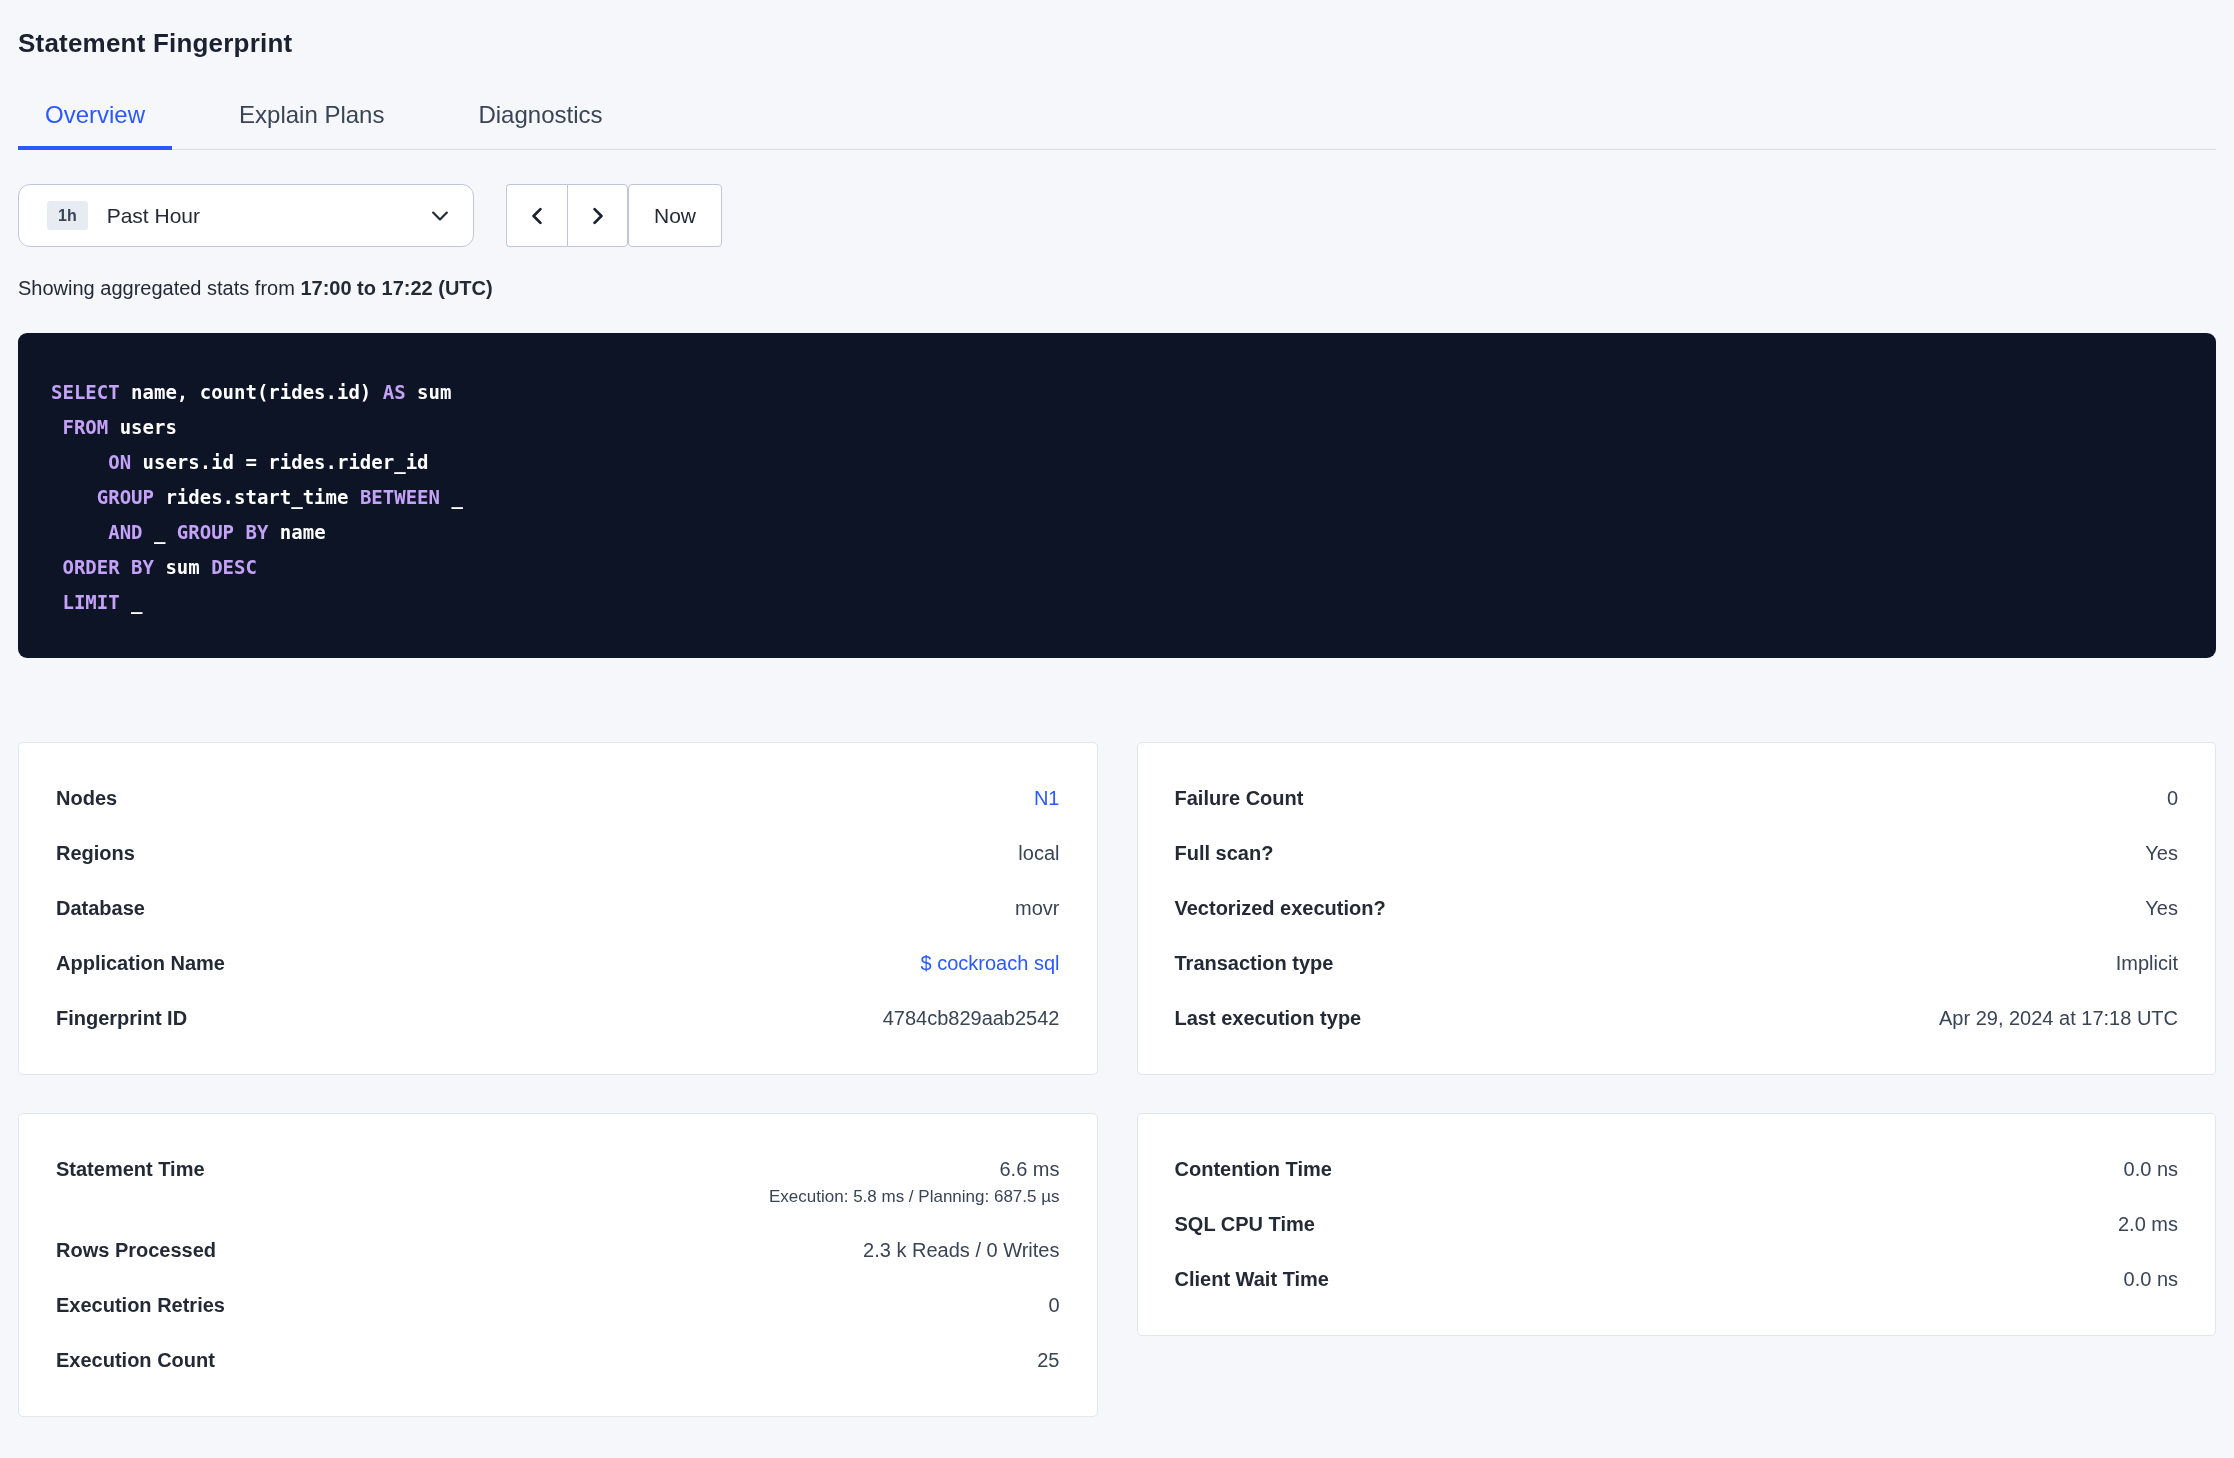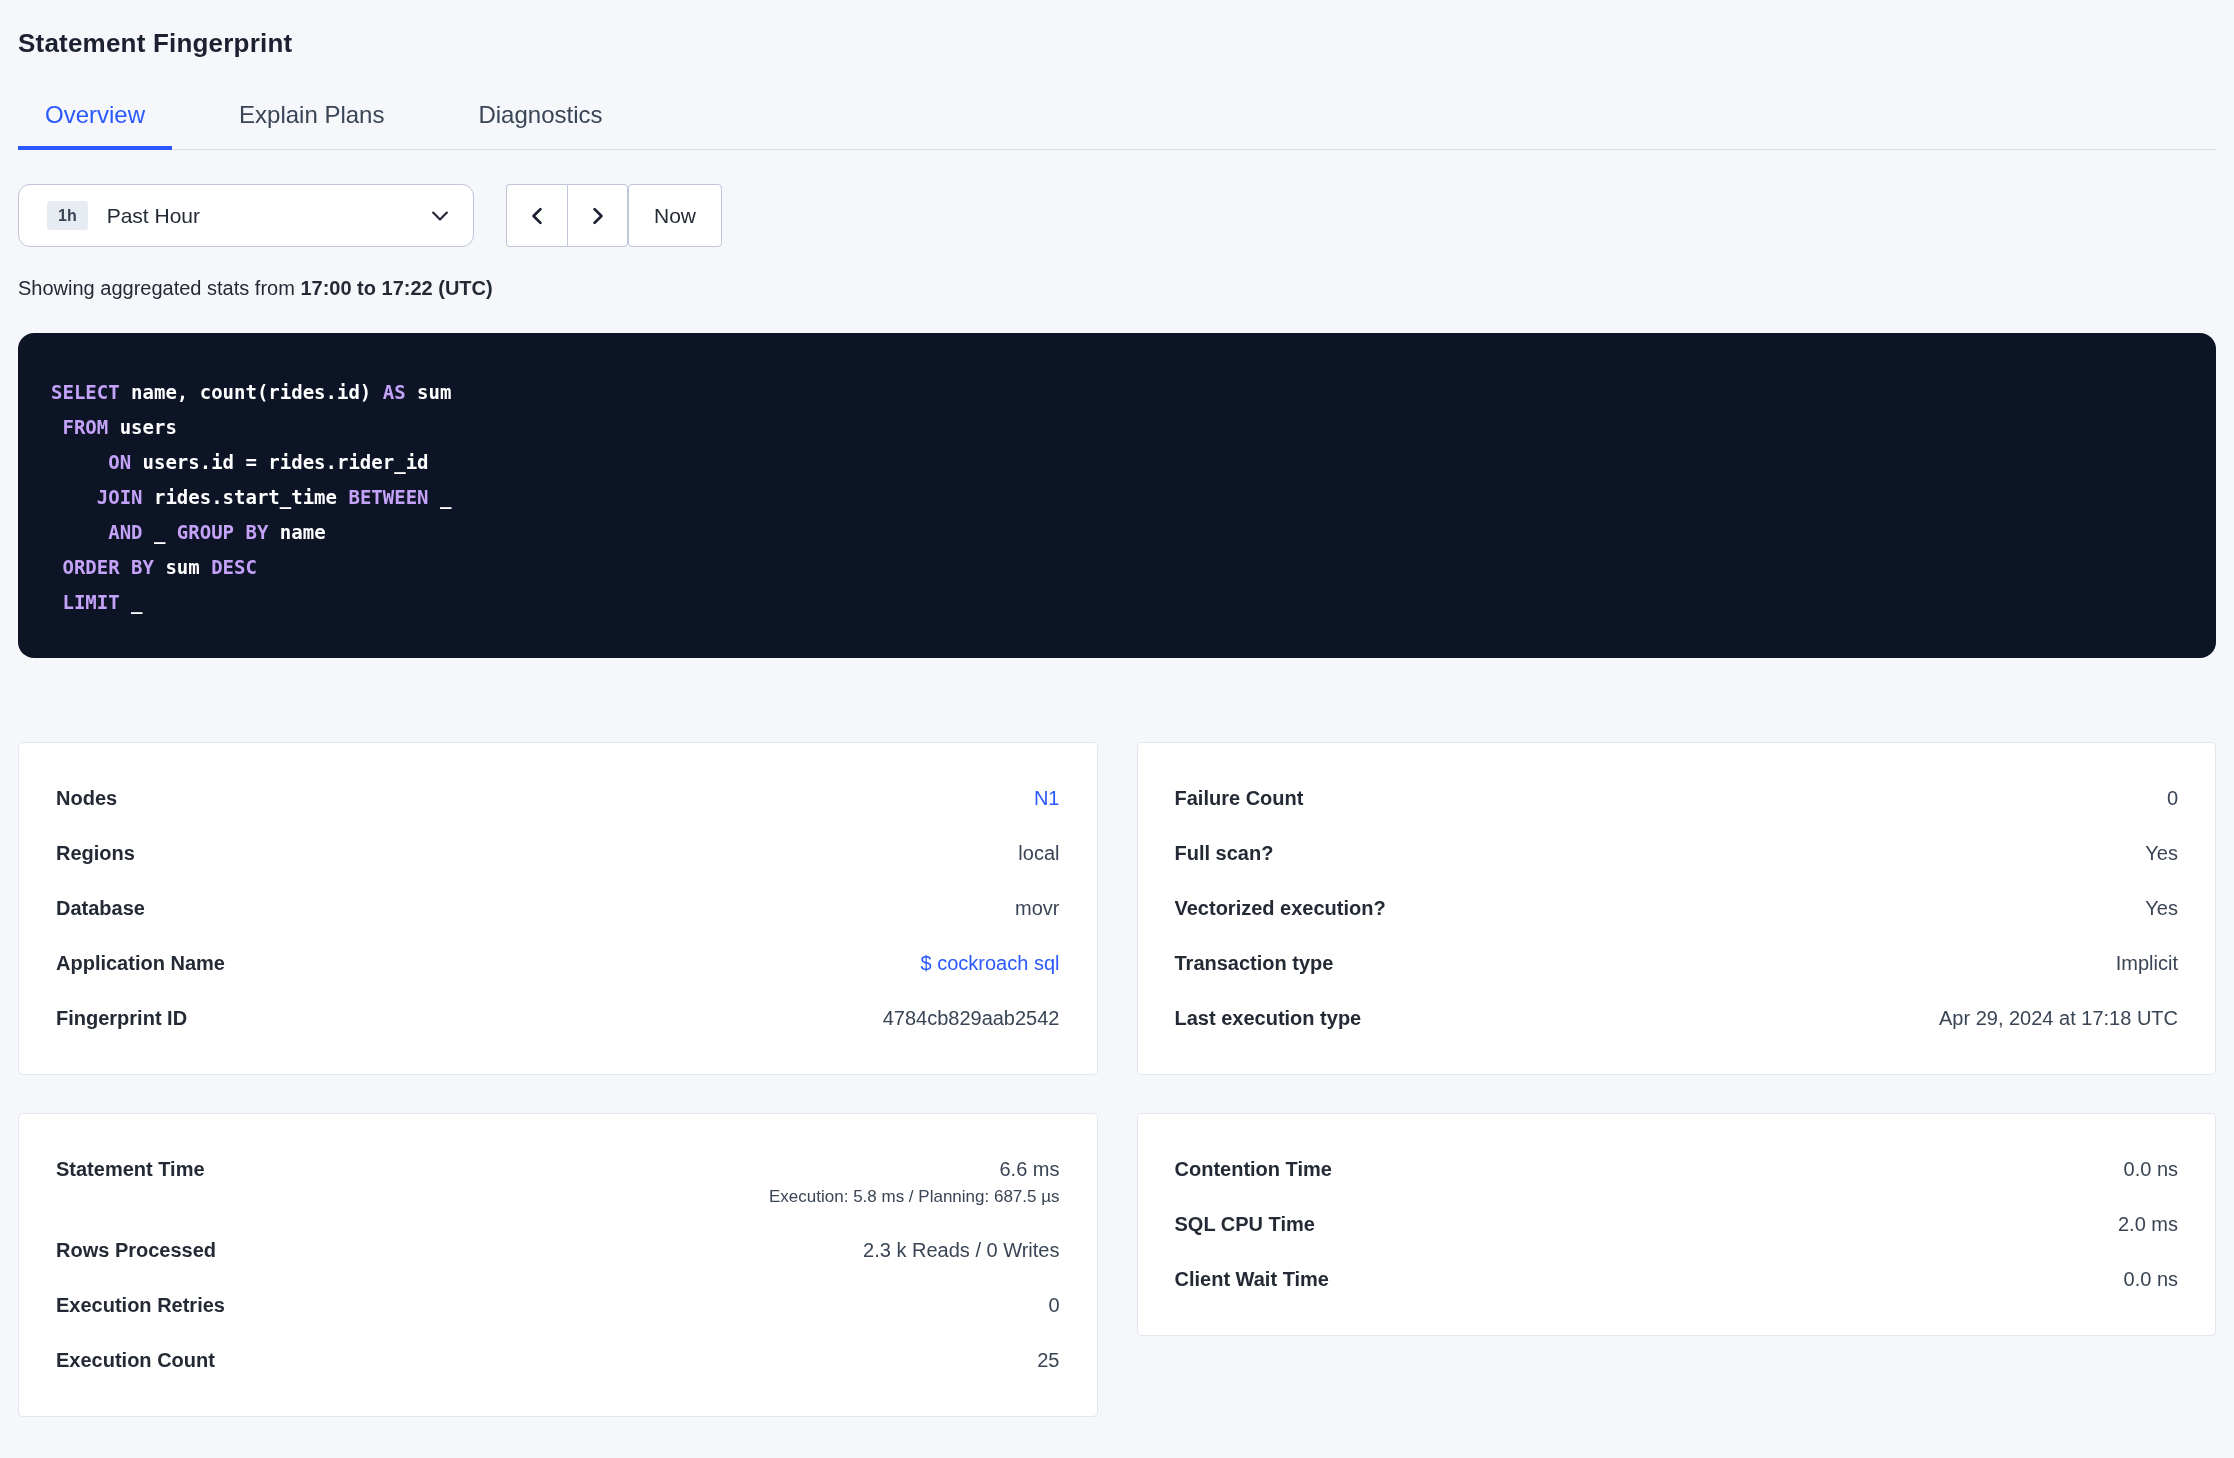--- a/index.html
+++ b/index.html
@@ -50,21 +50,21 @@
     border: 1px solid #c0c6d9; border-radius: 4px; font-size: 21px; color: #242a35;
     font-family: "Liberation Sans", sans-serif; cursor: pointer;
   }
 
   
   .stats-line { margin-top: 30px; font-size: 20px; color: #242a35; }
   .stats-line .bold { font-weight: 700; }
 
   
   .sql-box {
-    margin-top: 33px; background: var(--code-bg); border-radius: 16px;
+    margin-top: 33px; background: var(--code-bg); border-radius: 9px;
     padding: 42px 33px 38px 33px;
   }
   .sql-line {
     font-family: "DejaVu Sans Mono", monospace; font-size: 19px; font-weight: 700;
     line-height: 35px; white-space: pre; color: var(--code-fg);
   }
   .sql-line .kw { color: var(--code-kw); }
 
   
   .stats-grid {
@@ -126,21 +126,21 @@
     <button class="now-btn">Now</button>
   </div>
 
   <p class="stats-line"><span>Showing aggregated stats from </span><span class="bold">17:00 to 17:22 (UTC)</span></p>
 
   <div class="sql-box">
     <div>
         <div class="sql-line"><span class="kw">SELECT</span><span class="pl"> name, count(rides.id) </span><span class="kw">AS</span><span class="pl"> sum</span></div>
         <div class="sql-line"><span class="pl"> </span><span class="kw">FROM</span><span class="pl"> users</span></div>
         <div class="sql-line"><span class="pl">     </span><span class="kw">ON</span><span class="pl"> users.id = rides.rider_id</span></div>
-        <div class="sql-line"><span class="pl">    </span><span class="kw">JOIN</span><span class="pl"> rides.start_time </span><span class="kw">BETWEEN</span><span class="pl"> _</span></div>
+        <div class="sql-line"><span class="pl">    </span><span class="kw">GROUP</span><span class="pl"> rides.start_time </span><span class="kw">BETWEEN</span><span class="pl"> _</span></div>
         <div class="sql-line"><span class="pl">     </span><span class="kw">AND</span><span class="pl"> _ </span><span class="kw">GROUP BY</span><span class="pl"> name</span></div>
         <div class="sql-line"><span class="pl"> </span><span class="kw">ORDER BY</span><span class="pl"> sum </span><span class="kw">DESC</span></div>
         <div class="sql-line"><span class="pl"> </span><span class="kw">LIMIT</span><span class="pl"> _</span></div>
       </div>
   </div>
 
   <div class="stats-grid">
       <div class="card">
         <div class="stat-row">
           <span class="stat-label">Nodes</span>

